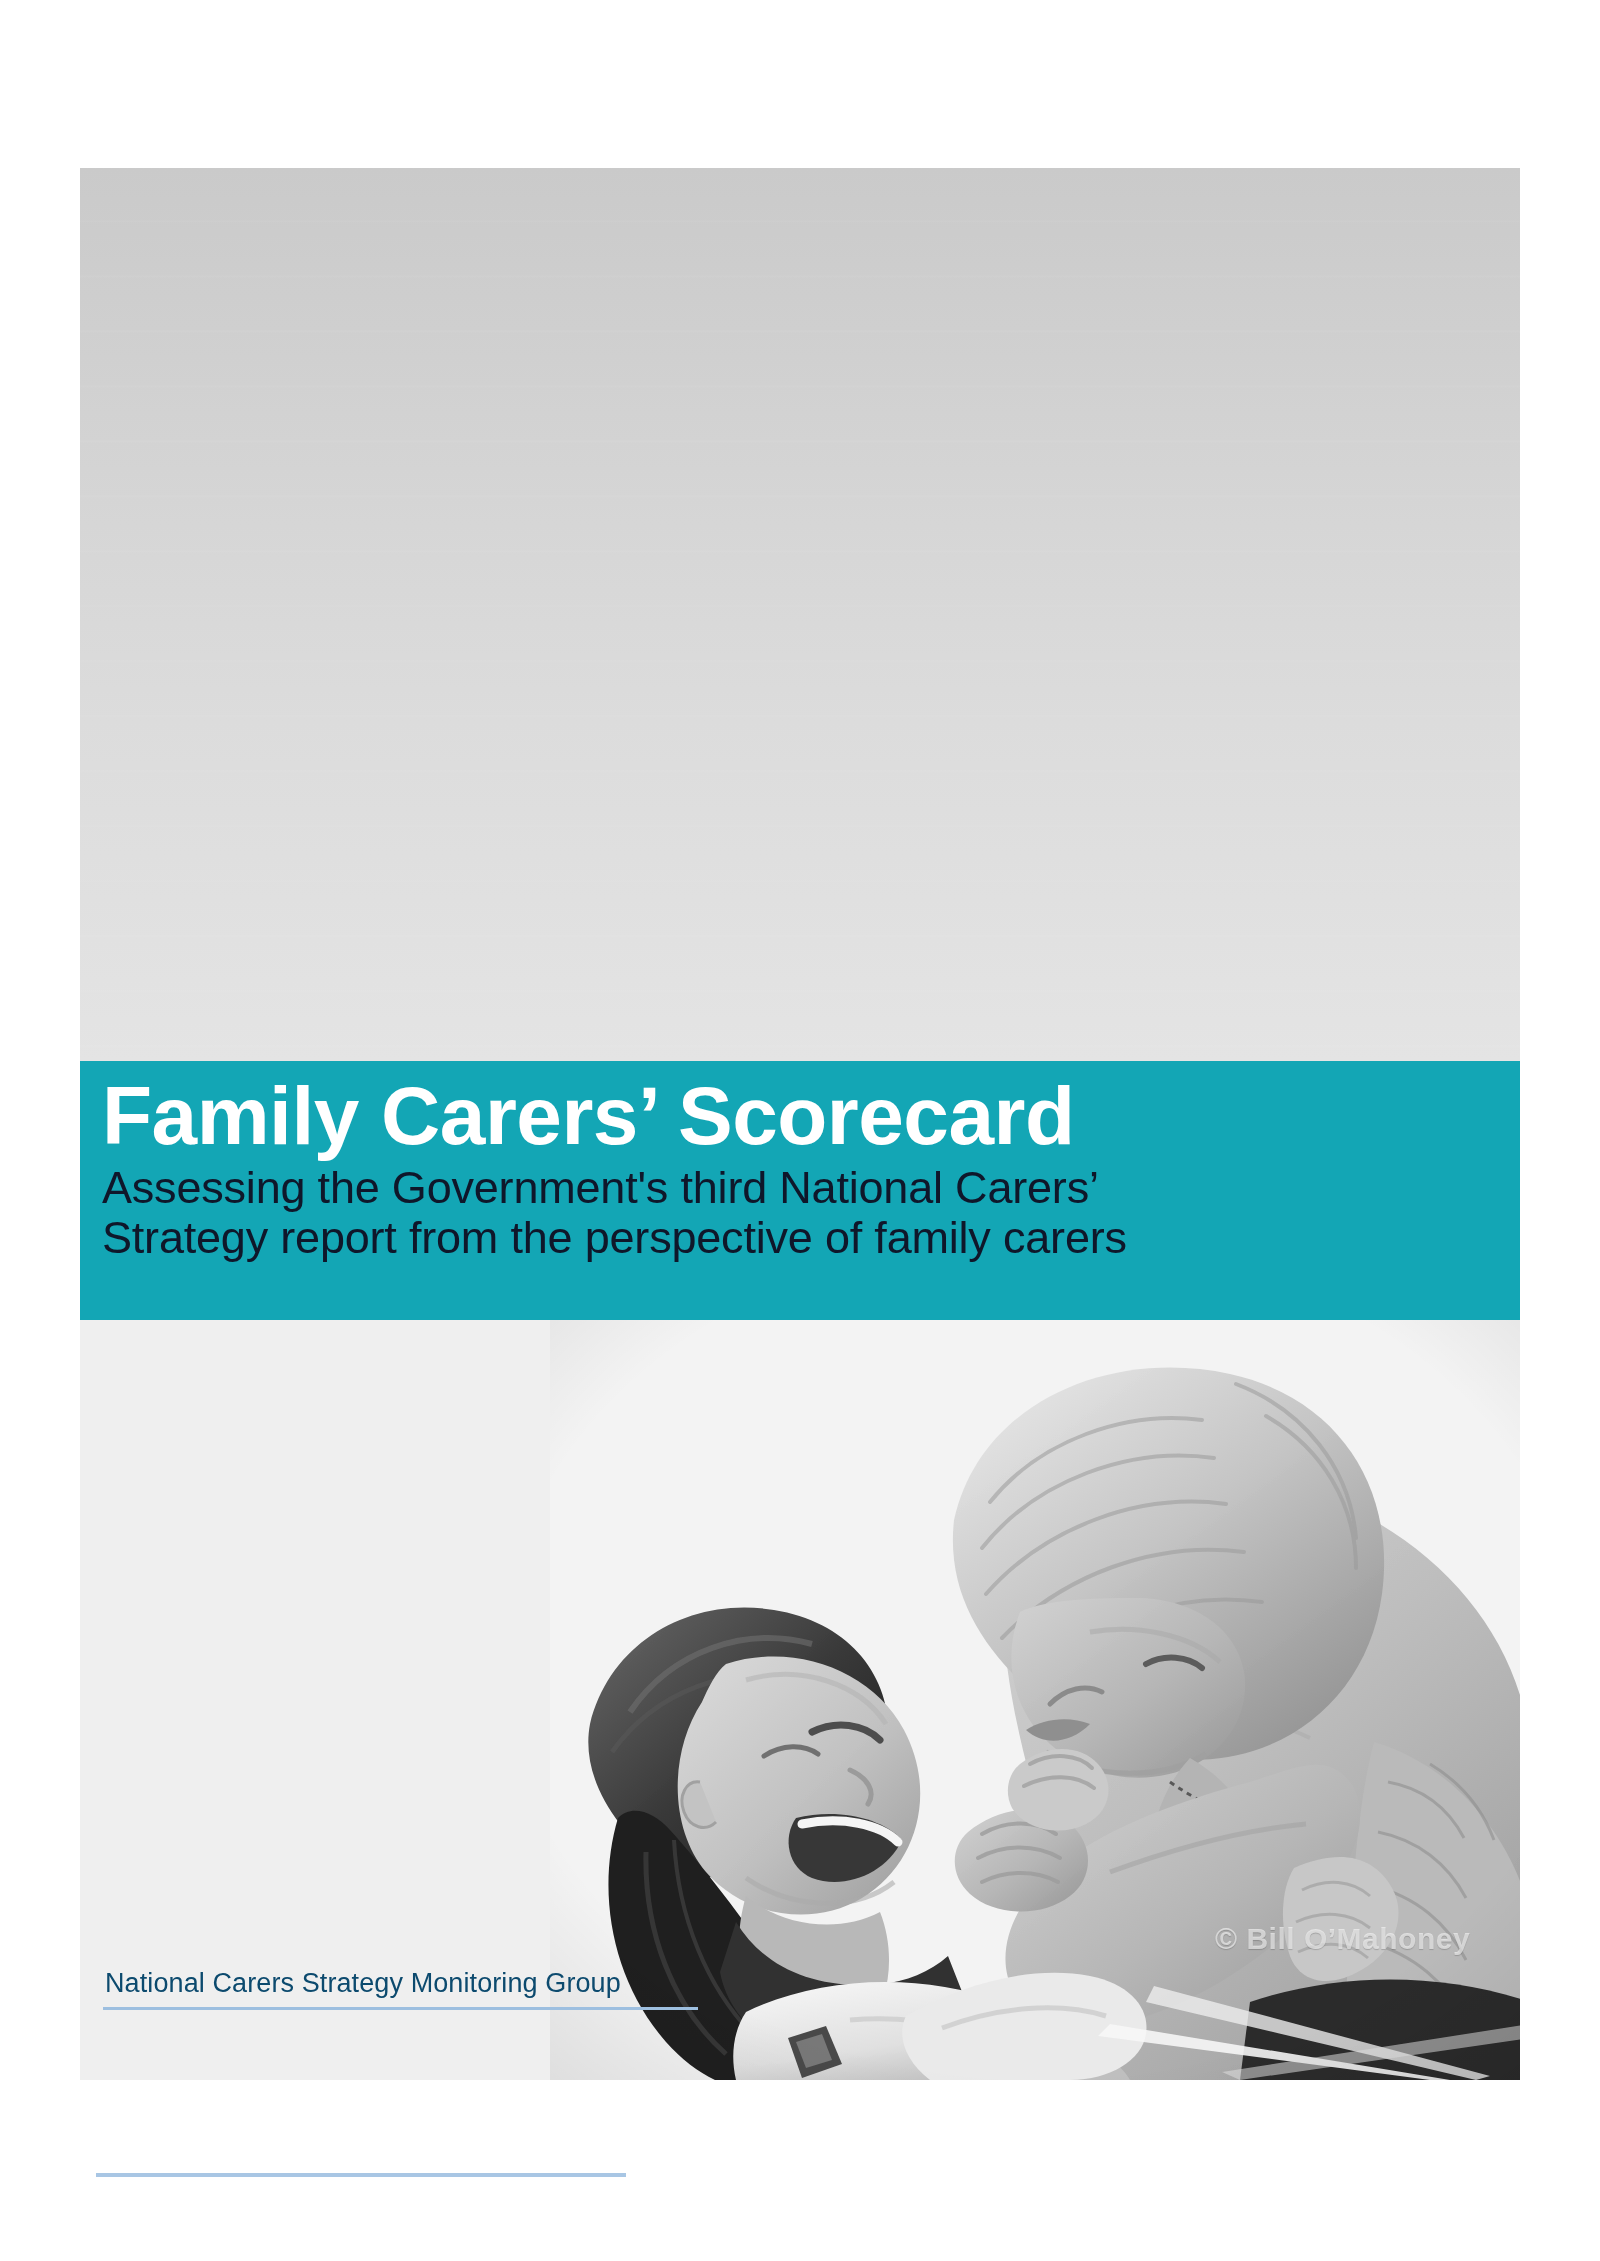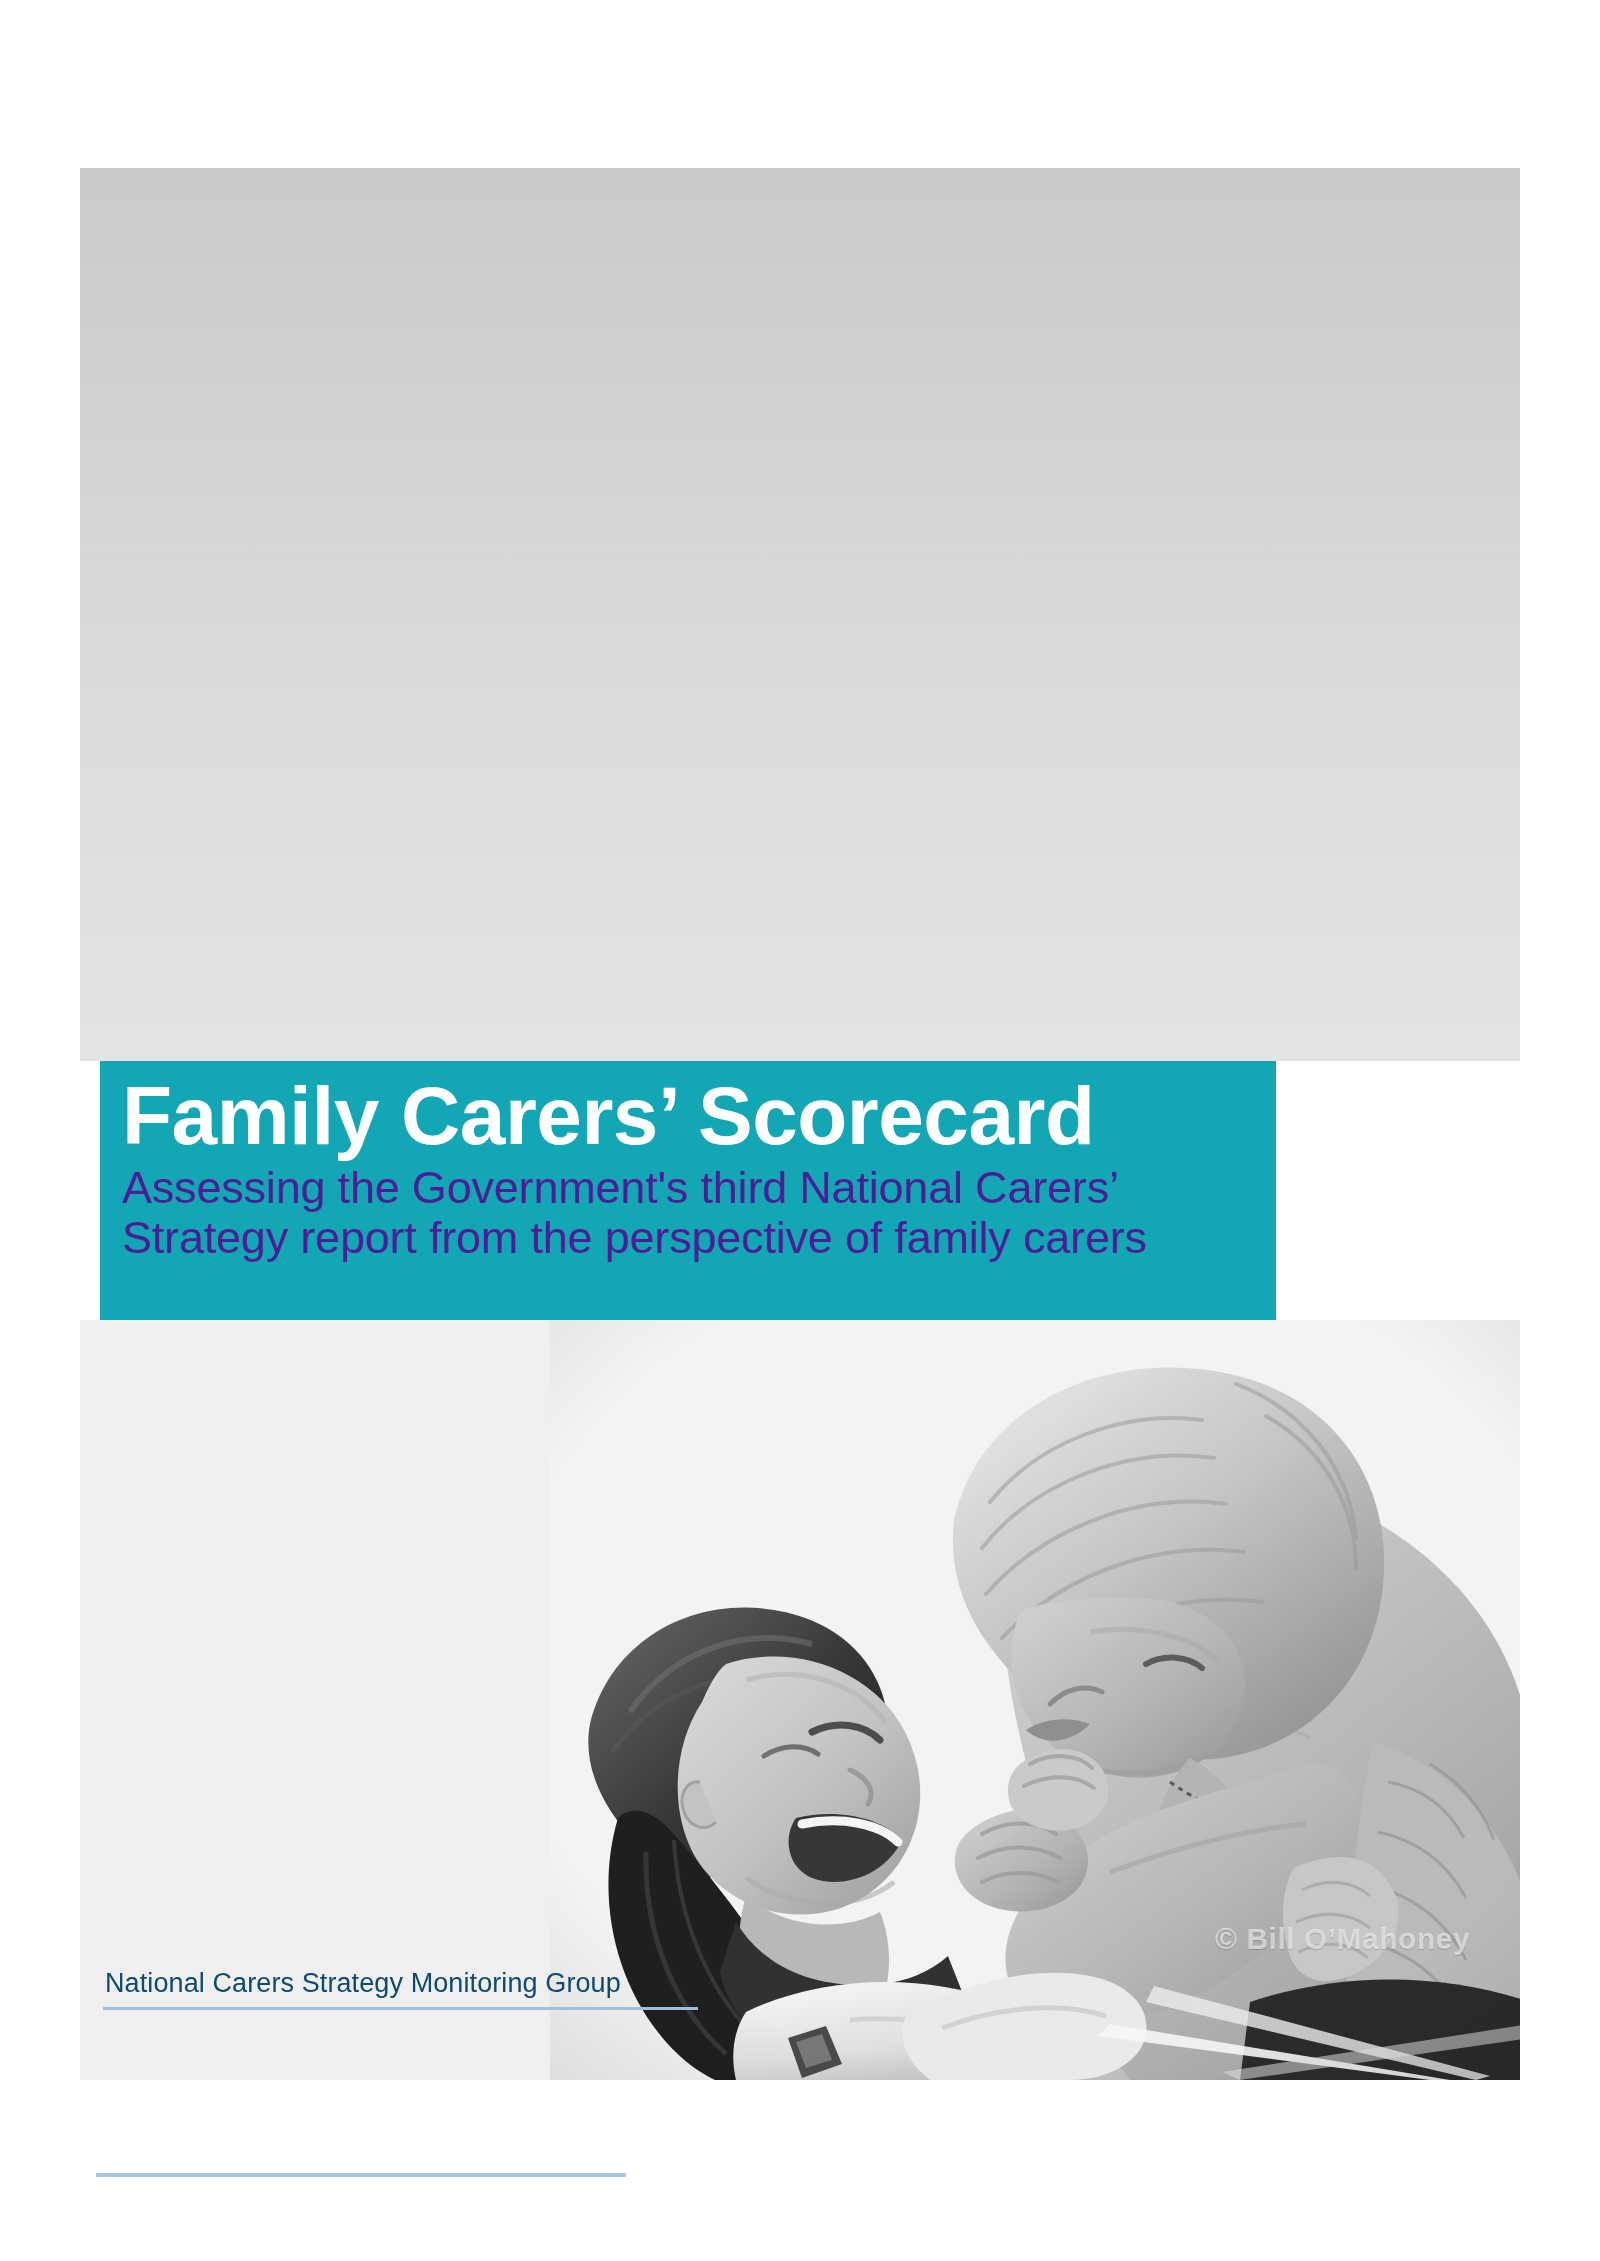--- a/index.html
+++ b/index.html
@@ -51,40 +51,39 @@
         rgba(255,255,255,0.05) 53px,
         rgba(255,255,255,0.00) 55px);
     pointer-events:none;
   }
 
   
   .title-band {
     position: absolute;
     left: 80px;
     top: 1061px;
-    width: 1176px;
+    width: 1440px;
     height: 259px;
     background: #13a6b5;
     box-sizing: border-box;
     padding: 14px 0 0 22px;
-    margin-left: 20px;
   }
   .doc-title {
     margin: 0;
     color: #ffffff;
     font-family: "Liberation Sans", sans-serif;
     font-weight: 700;
     font-size: 82px;
     line-height: 1.0;
     letter-spacing: -0.5px;
     white-space: nowrap;
   }
   .doc-subtitle {
     margin: 6px 0 0 0;
-    color: #4c1d95;
+    color: #0f172a;
     font-family: "Liberation Sans", sans-serif;
     font-weight: 400;
     font-size: 45px;
     line-height: 1.12;
     letter-spacing: -0.2px;
     white-space: nowrap;
   }
   .doc-subtitle span { display: block; }
 
   

